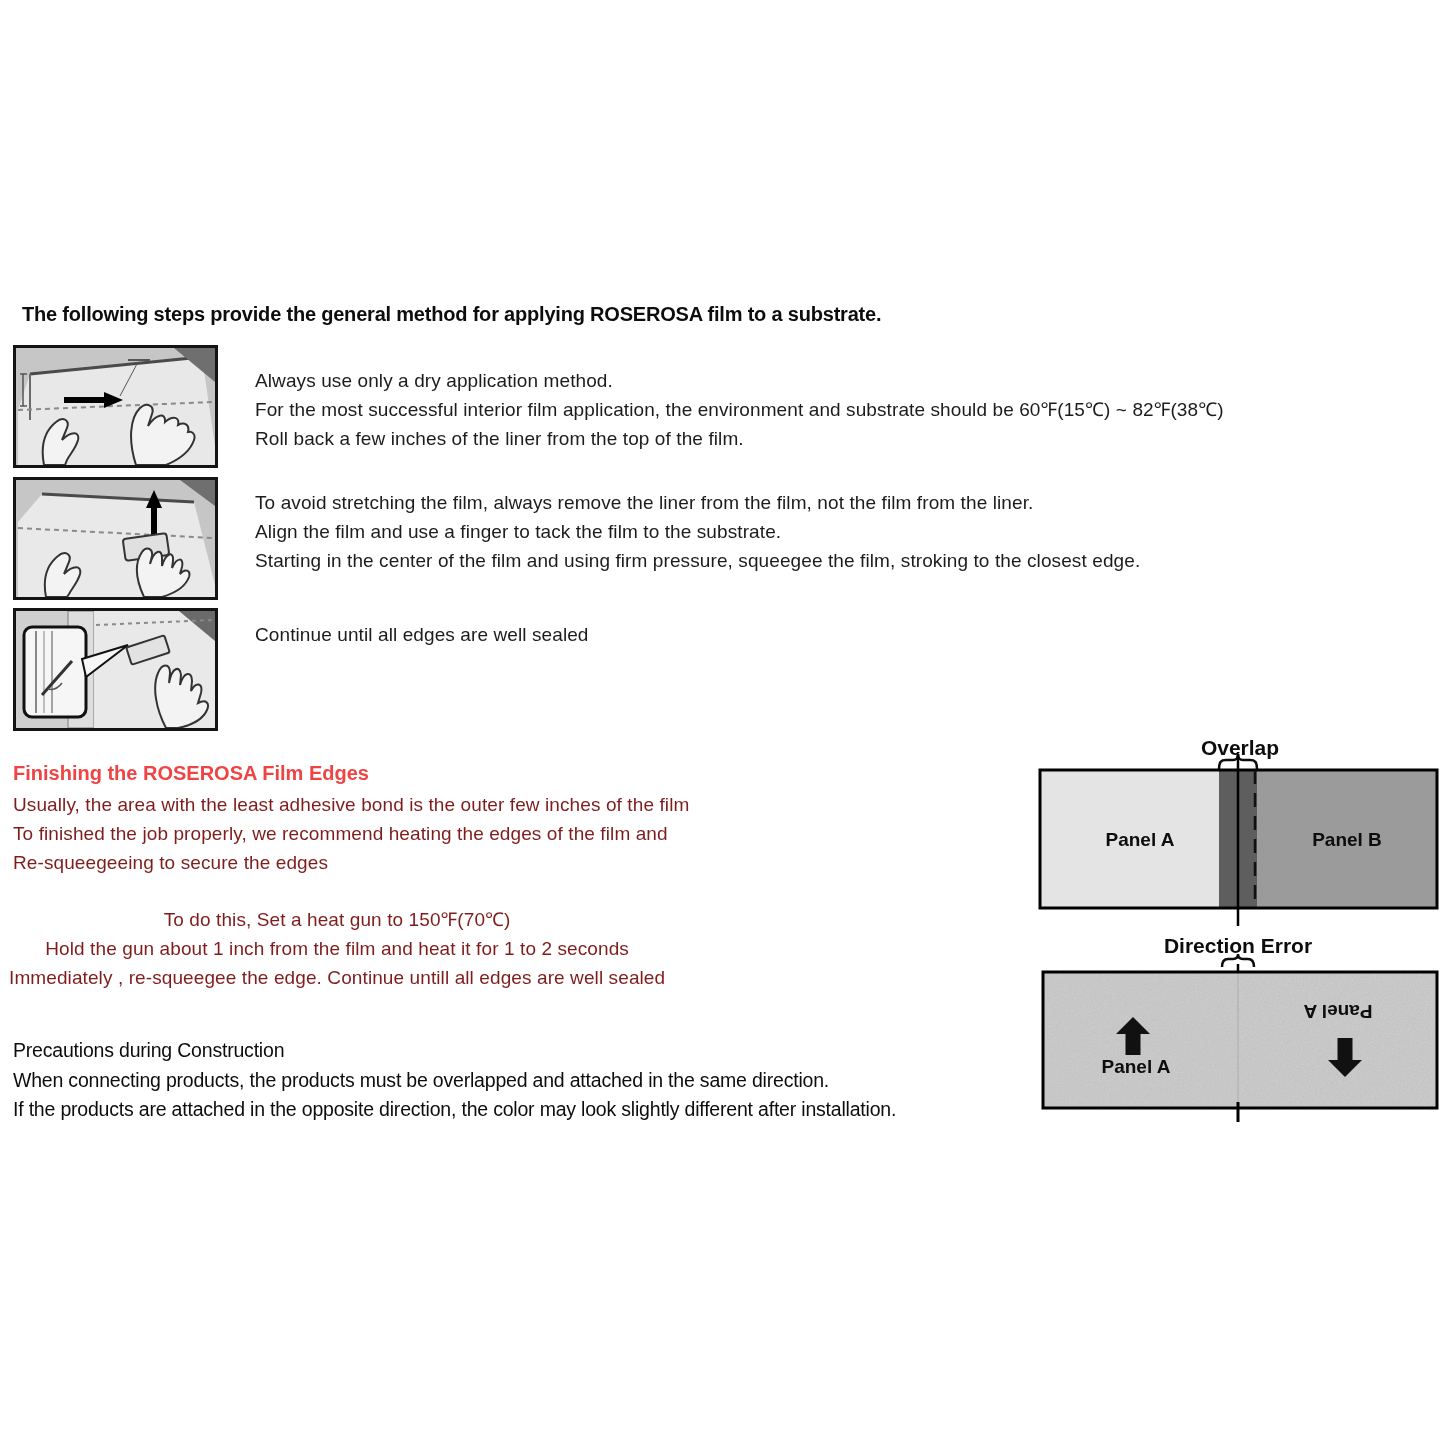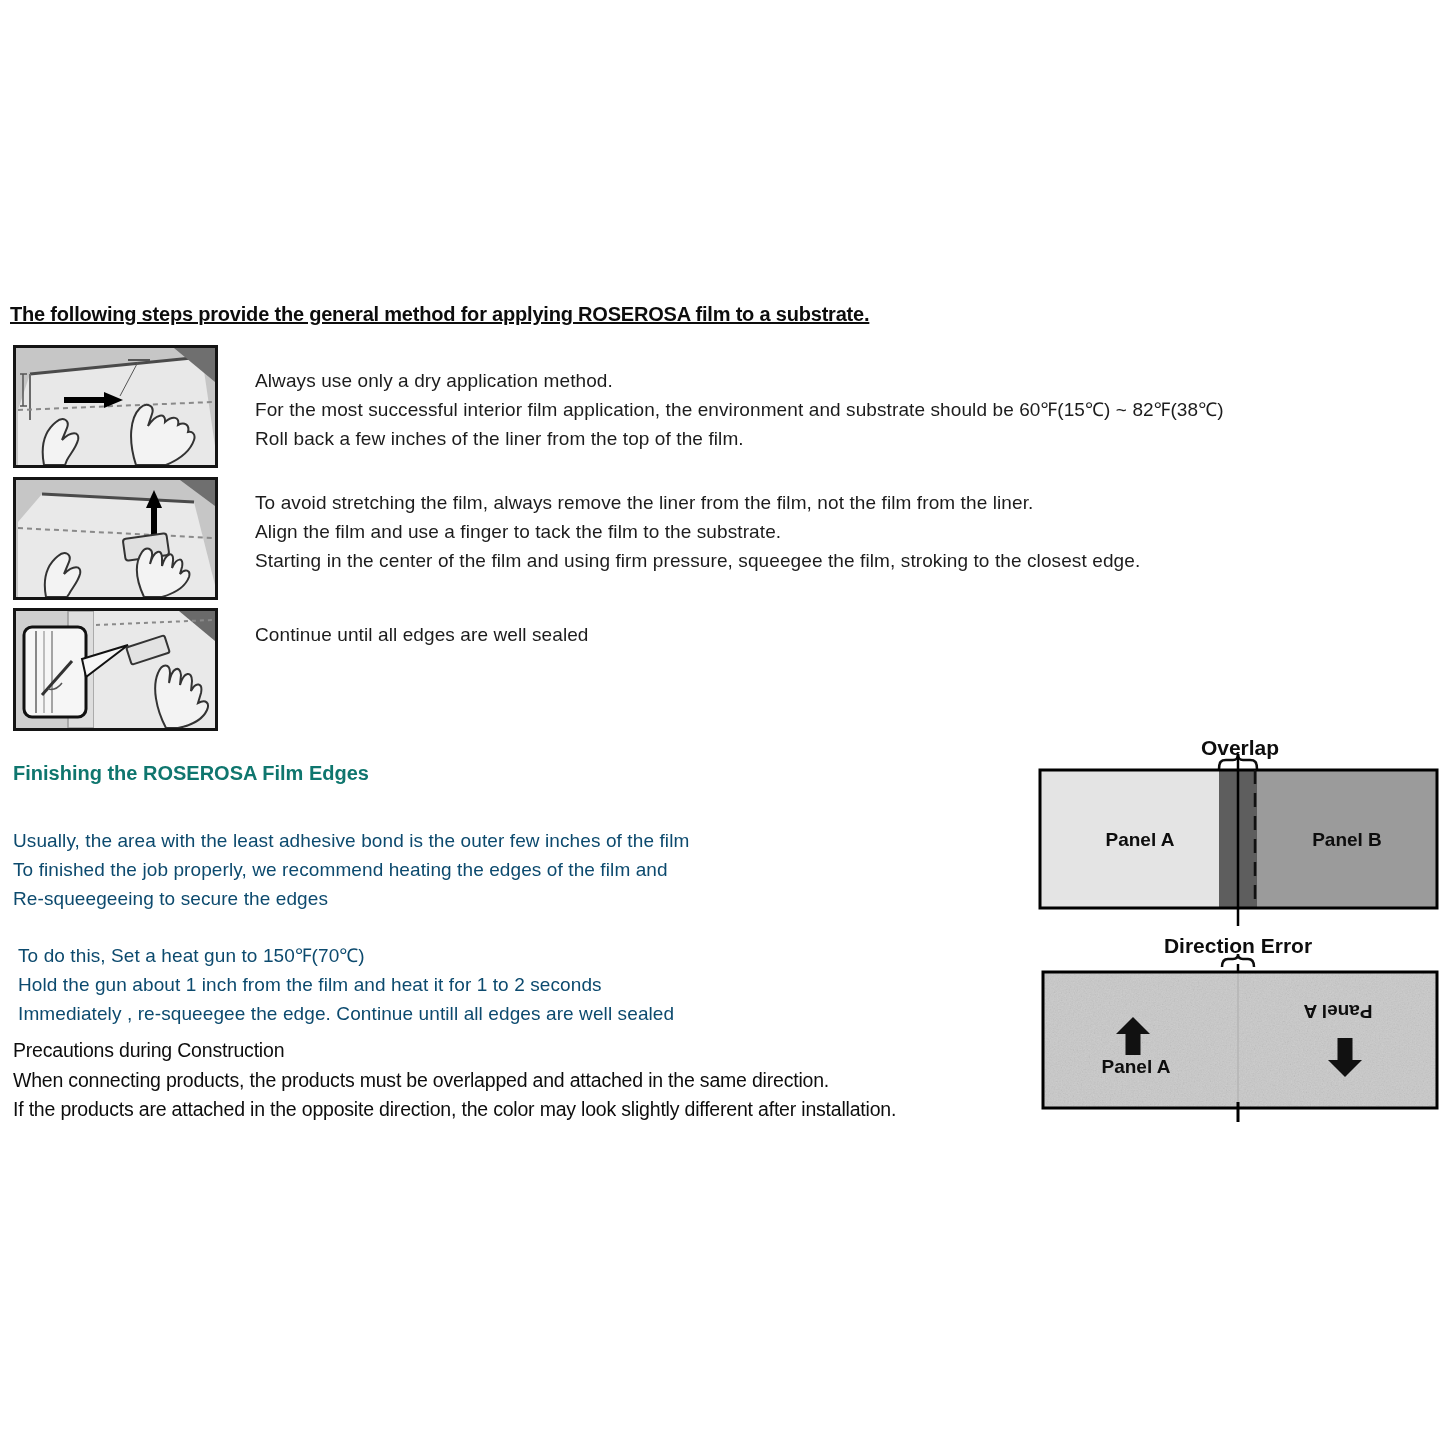--- a/index.html
+++ b/index.html
@@ -2,31 +2,31 @@
 <html><head>
 <meta charset="utf-8">
 <style>
   html,body{margin:0;padding:0;background:#fff;}
   .page{
     position:relative;width:1445px;height:1445px;background:#ffffff;
     font-family:"Liberation Sans",sans-serif;color:#161616;overflow:hidden;
   }
   .abs{position:absolute;}
   .title{
-    left:10px;top:303px;font-size:20px;font-weight:bold;color:#0d0d0d;letter-spacing:-0.2px;text-decoration:underline;
+    left:22px;top:303px;font-size:20px;font-weight:bold;color:#0d0d0d;letter-spacing:-0.2px;
   }
   .step-img{
     left:13px;width:205px;height:123px;border:3px solid #141414;box-sizing:border-box;
     background:#c6c6c6;overflow:hidden;
   }
   .step-text{
     left:255px;font-size:19px;line-height:29px;color:#1c1c1c;letter-spacing:0.1px;white-space:nowrap;
   }
-  .sec-head{font-size:20px;font-weight:bold;color:#0f766e;}
-  .sec-lines{font-size:19px;line-height:28.8px;color:#0c4a6e;letter-spacing:0.1px;white-space:nowrap;margin-top:36px;}
+  .sec-head{font-size:20px;font-weight:bold;color:#ef4444;}
+  .sec-lines{font-size:19px;line-height:28.8px;color:#7f1d1d;letter-spacing:0.1px;white-space:nowrap;}
   .prec-lines{font-size:19.5px;line-height:29.6px;font-weight:normal;color:#0d0d0d;letter-spacing:-0.2px;white-space:nowrap;}
   svg text{font-family:"Liberation Sans",sans-serif;}
 </style>
 </head>
 <body>
 
 <div class="page">
 
   <div class="abs title">The following steps provide the general method for applying ROSEROSA film to a substrate.</div>
 
@@ -100,21 +100,21 @@
     <div>Continue until all edges are well sealed</div>
   </div>
 
   <div class="abs sec-head" style="left:13px;top:762px;">Finishing the ROSEROSA Film Edges</div>
   <div class="abs sec-lines" style="left:13px;top:791px;">
     <div>Usually, the area with the least adhesive bond is the outer few inches of the film</div>
     <div>To finished the job properly, we recommend heating the edges of the film and</div>
     <div>Re-squeegeeing to secure the edges</div>
   </div>
 
-  <div class="abs sec-lines" style="left:18px;top:906px;">
+  <div class="abs sec-lines" style="left:9px;top:906px;text-align:center;">
     <div>To do this, Set a heat gun to 150℉(70℃)</div>
     <div>Hold the gun about 1 inch from the film and heat it for 1 to 2 seconds</div>
     <div>Immediately , re-squeegee the edge. Continue untill all edges are well sealed</div>
   </div>
 
   <div class="abs prec-lines" style="left:13px;top:1036px;">
     <div>Precautions during Construction</div>
     <div>When connecting products, the products must be overlapped and attached in the same direction.</div>
     <div>If the products are attached in the opposite direction, the color may look slightly different after installation.</div>
   </div>

